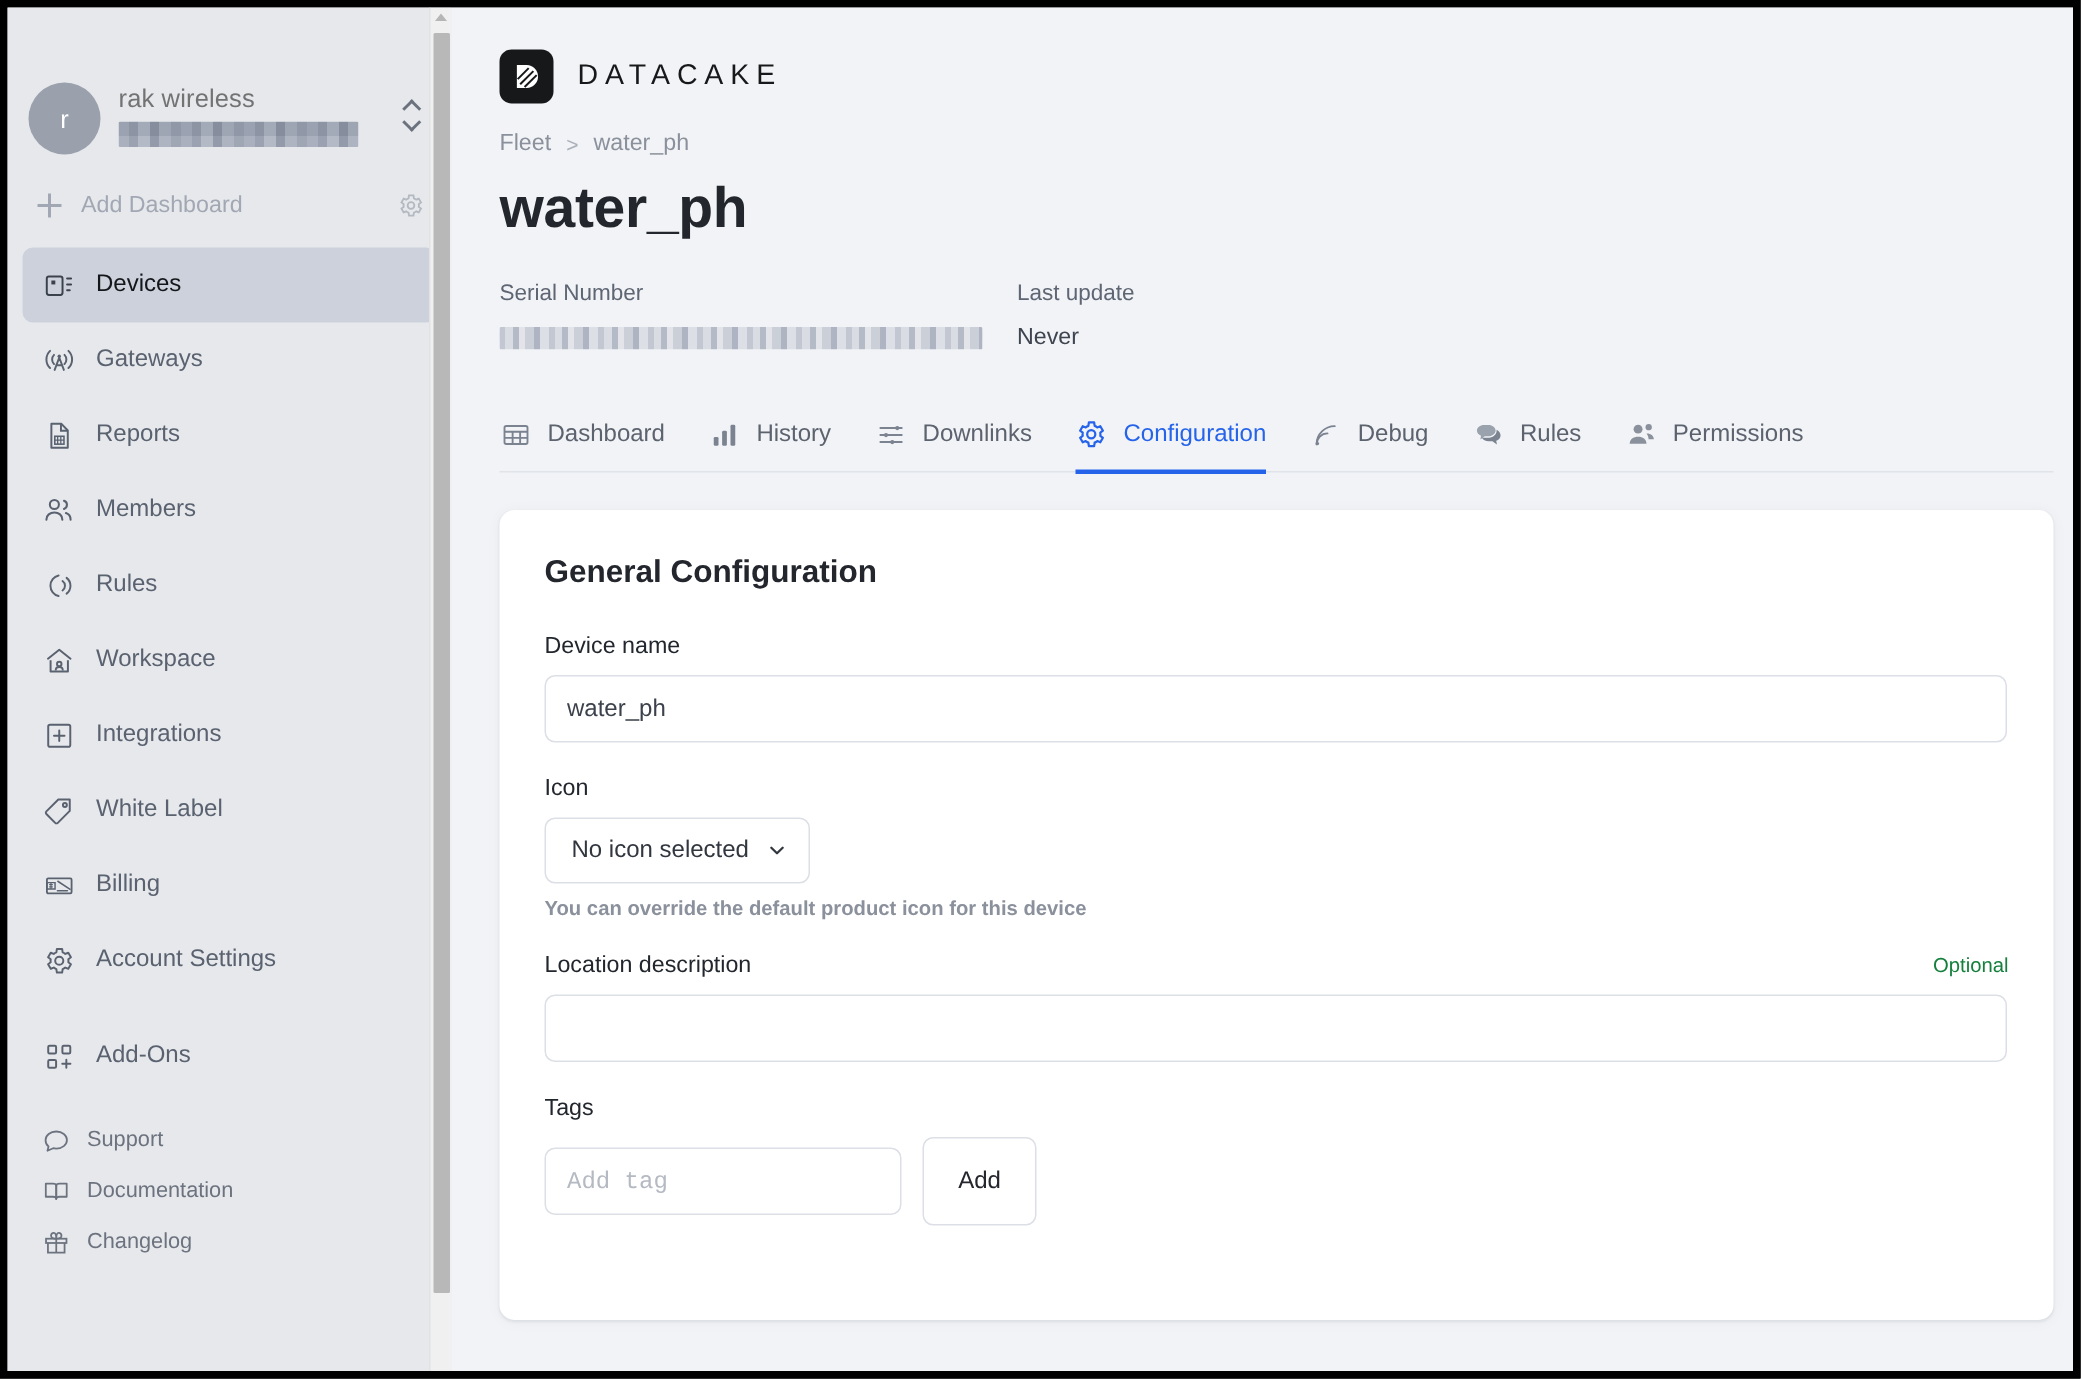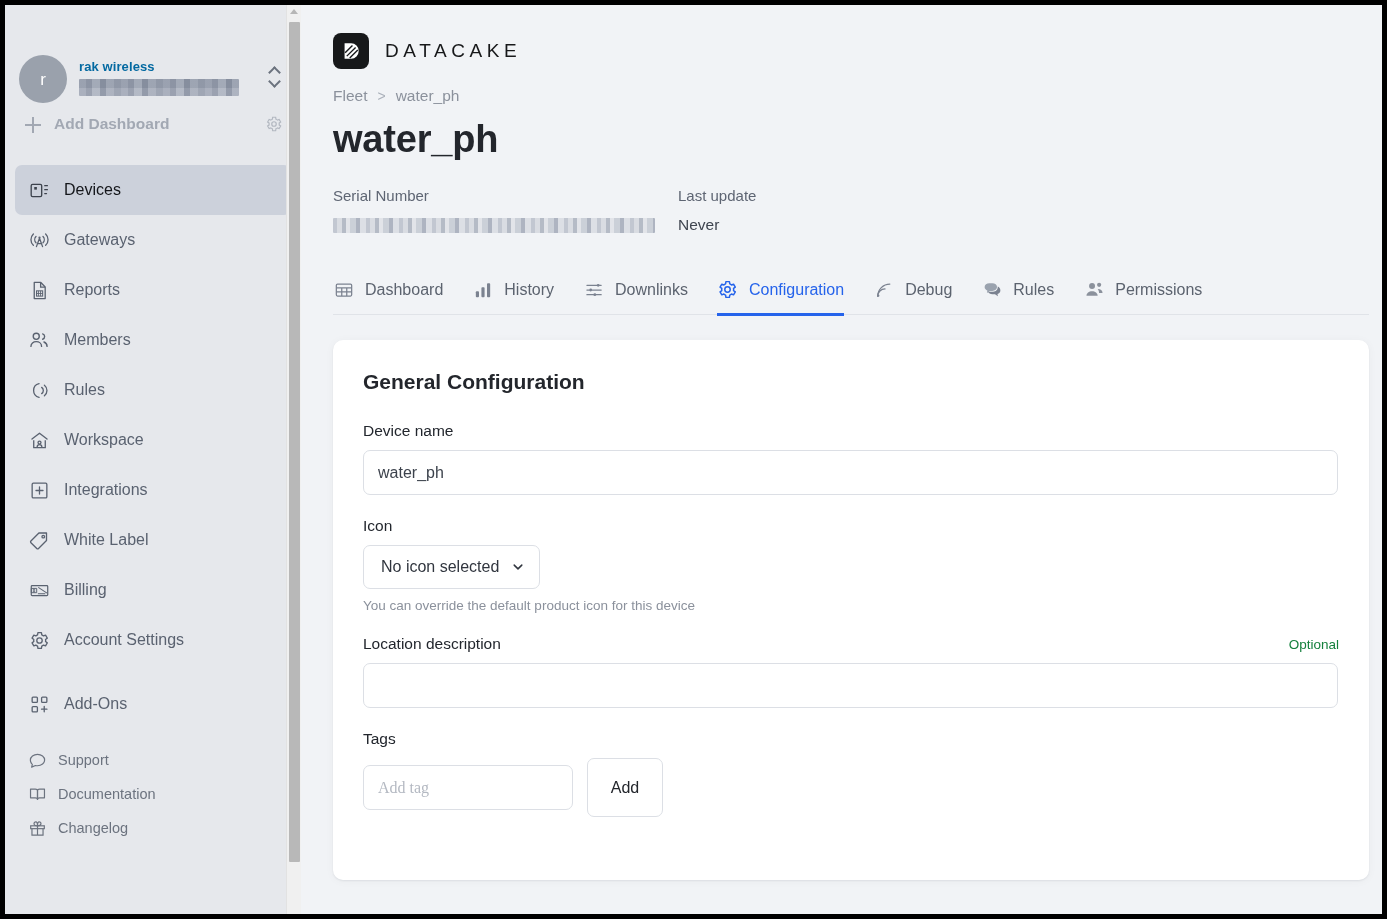--- a/index.html
+++ b/index.html
@@ -48,23 +48,23 @@
     display: flex;
     align-items: center;
     justify-content: center;
     font-size: 17px;
     flex: 0 0 48px;
     margin-right: 12px;
     line-height: 1;
   }
   .ws-text { flex: 1 1 auto; min-width: 0; padding-bottom: 4px; }
   .ws-name {
-    font-size: 13px;
-    color: #0369a1;
-    font-weight: 700;
+    font-size: 17px;
+    color: #737373;
+    font-weight: 400;
     letter-spacing: .1px;
     white-space: nowrap;
   }
   .ws-mail {
     margin-top: 5px;
     height: 17px;
     width: 160px;
     border-radius: 1px;
     background:
       repeating-linear-gradient(90deg,
@@ -94,26 +94,26 @@
     left: 1px; top: 1px;
     width: 7px; height: 7px;
     border-left: 2px solid #6b727e;
     border-top: 2px solid #6b727e;
     transform: rotate(45deg);
   }
   .chev.down::before { transform: rotate(-135deg); top: 0px; }
 
   .add-dash {
     display: flex;
+    align-items: center;
     height: 44px;
     padding: 0 18px 0 18px;
     color: #a2a8b3;
     font-size: 15.5px;
     cursor: pointer;
-    font-weight: bold;
   }
   .add-dash .plus {
     width: 20px; height: 20px;
     position: relative;
     margin-right: 11px;
     flex: 0 0 20px;
   }
   .add-dash .plus::before,
   .add-dash .plus::after {
     content: ""; position: absolute; background: #a2a8b3;
@@ -356,32 +356,33 @@
   }
   .select-wrap .sel-val {
     font-size: 16px;
     color: #31363f;
     margin-right: 12px;
   }
   .hint {
     margin-top: 9px;
     font-size: 13.5px;
     color: #8b919c;
+    font-weight: bold;
   }
 
   .tag-row { display: flex; align-items: center; gap: 14px; }
   .tag-input {
-    width: 210px;
+    width: 238px;
     height: 45px;
     border: 1px solid #dcdfe5;
     border-radius: 7px;
     font-size: 16px;
     padding: 0 14px;
     color: #3c424c;
-    font-family: Liberation Serif, serif;
+    font-family: Liberation Mono, monospace;
     outline: none;
     background: #fff;
   }
   .tag-input::placeholder { color: #b4b9c2; }
   .btn-add {
     height: 59px;
     min-width: 76px;
     border: 1px solid #dcdfe5;
     border-radius: 7px;
     background: #fff;

